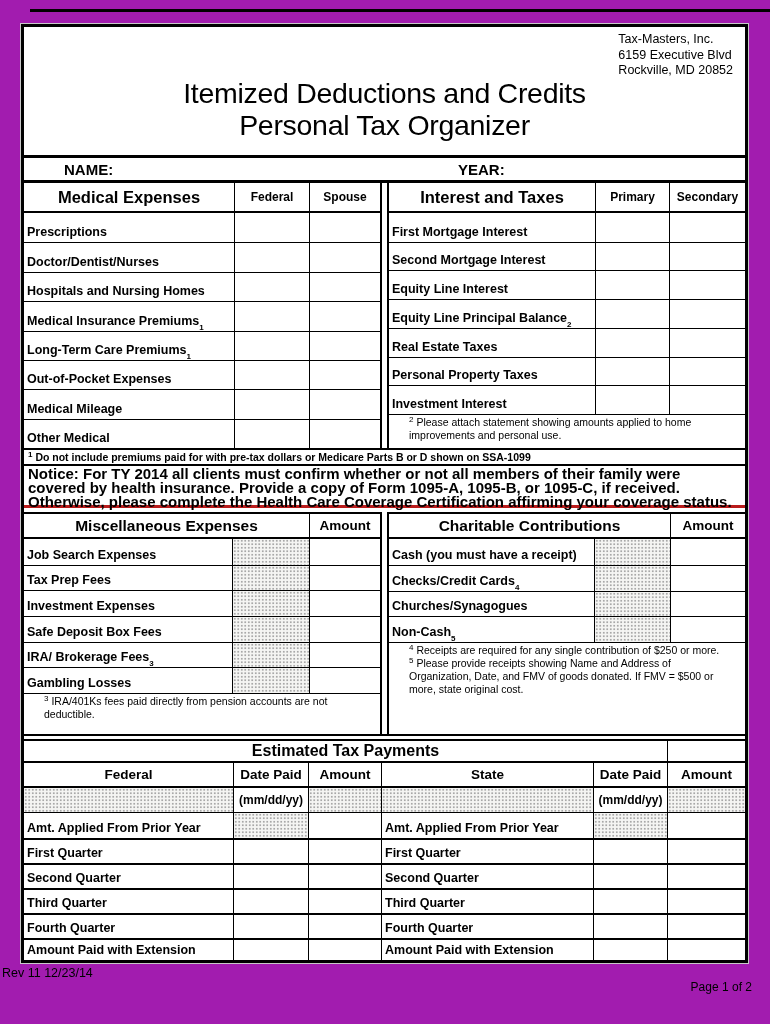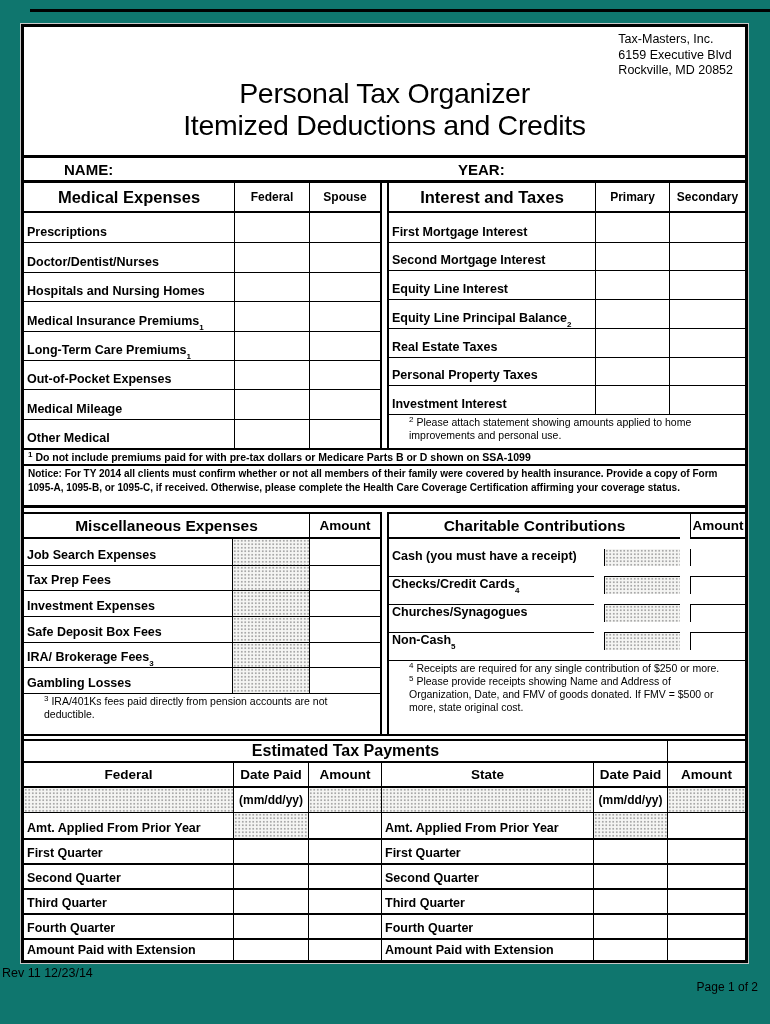--- a/index.html
+++ b/index.html
@@ -1,17 +1,17 @@
 <!DOCTYPE html>
 <html><head>
 <meta charset="utf-8">
 <style>
   * { margin:0; padding:0; box-sizing:border-box; }
   html,body { width:770px; height:1024px; background:#fff; font-family:"Liberation Sans", sans-serif; color:#000; }
-  .page { position:relative; width:770px; height:1024px; background:#0f766e; overflow:hidden; }
+  .page { position:relative; width:770px; height:1024px; background:#a21caf; overflow:hidden; }
 
   .scanline { position:absolute; left:30px; top:9px; width:740px; height:3px; background:#000; }
 
   .frame { position:absolute; left:21px; top:24px; width:727px; height:939px;
            border:3px solid #000; outline:1px solid #c9c9c9; background:#fff;
            display:flex; flex-direction:column; }
 
   
   .hdr { position:relative; height:131px; border-bottom:3px solid #000; flex:none; }
   .company { position:absolute; top:5px; right:12px; text-align:left; font-size:12.5px; line-height:15.5px; }
@@ -40,66 +40,66 @@
   sup { font-size:8px; line-height:0; vertical-align:super; }
 
   
   .t-med { width:358px; grid-template-columns:210px 75px 1fr; grid-template-rows:30px repeat(8,1fr); border-right:2.5px solid #000; }
   .t-int { width:358px; grid-template-columns:206px 74px 1fr; grid-template-rows:30px repeat(7,1fr) 34px; border-left:2.5px solid #000; }
   .sec1 { height:265px; }
 
   
   .fn1 { flex:none; height:18px; border-top:2.5px solid #000; border-bottom:2px solid #000;
          font-weight:bold; font-size:10.5px; padding:1px 4px; }
-  .notice { flex:none; height:42px; border-bottom:3px solid #000000; font-weight:bold; font-size:10px; line-height:13.8px; padding:1px 4px; }
+  .notice { flex:none; height:42px; border-bottom:3px solid #b91c1c; font-weight:bold; font-size:15px; line-height:13.8px; padding:1px 4px; }
   .gap1 { flex:none; height:4px; }
   .gap2 { flex:none; height:5px; border-top:2.5px solid #000; }
 
   
   .sec2 { height:222px; }
   .t-misc { width:358px; grid-template-columns:208px 77px 1fr; grid-template-rows:25px repeat(6,1fr) 41px;
             border-top:2.5px solid #000; border-right:2.5px solid #000; }
   .t-char { width:358px; grid-template-columns:205px 76px 1fr; grid-template-rows:25px repeat(4,1fr) 92px;
-            border-top:2.5px solid #000; border-left:2.5px solid #000;gap:10px; }
+            border-top:2.5px solid #000; border-left:2.5px solid #000; }
   .hc.span2 { grid-column:1 / 3; font-size:15.5px; }
   .hc.amt { font-size:13.5px; border-left:1px solid #000; }
   .dot { background-color:#f5f5f3; background-image:radial-gradient(#a8a8a8 0.7px, transparent 0.9px); background-size:3.5px 3.5px; }
 
   
   .est { flex:1; border-top:2.5px solid #000; display:grid;
          grid-template-columns:209px 75px 73px 212px 74px 1fr;
          grid-template-rows:22px 25px 24px 26px 25px 25px 25px 25px 1fr; }
   .est-title { grid-column:1 / 6; font-weight:bold; font-size:16px; display:flex; align-items:center; justify-content:center; border-bottom:2px solid #000; }
   .est-side { border-left:1px solid #000; border-bottom:2px solid #000; }
   .ehc { font-weight:bold; font-size:13.5px; display:flex; align-items:center; justify-content:center; border-bottom:2px solid #000; }
   .mmdd { font-weight:bold; font-size:12px; display:flex; align-items:center; justify-content:center; }
   .bt2 { border-top:2px solid #000; }
   .est .lbl { font-size:12.5px; }
 
   
   .rev { position:absolute; left:2px; top:966px; font-size:12.5px; }
-  .pageno { position:absolute; right:12px; top:980px; font-size:12px; }
+  .pageno { position:absolute; right:18px; top:980px; font-size:12px; }
 </style>
 </head>
 <body>
 
 <div class="page">
   <div class="scanline"></div>
 
   <div class="frame">
 
     <div class="hdr">
       <div class="company">
         <div>Tax-Masters, Inc.</div>
         <div>6159 Executive Blvd</div>
         <div>Rockville, MD 20852</div>
       </div>
       <div class="titleblock">
+        <div>Itemized Deductions and Credits</div>
         <div>Personal Tax Organizer</div>
-        <div>Itemized Deductions and Credits</div>
       </div>
     </div>
 
     <div class="nameyear">
       <span class="ny-name">NAME:</span>
       <span class="ny-fill n"></span>
       <span class="ny-year">YEAR:</span>
       <span class="ny-fill y"></span>
     </div>
 

